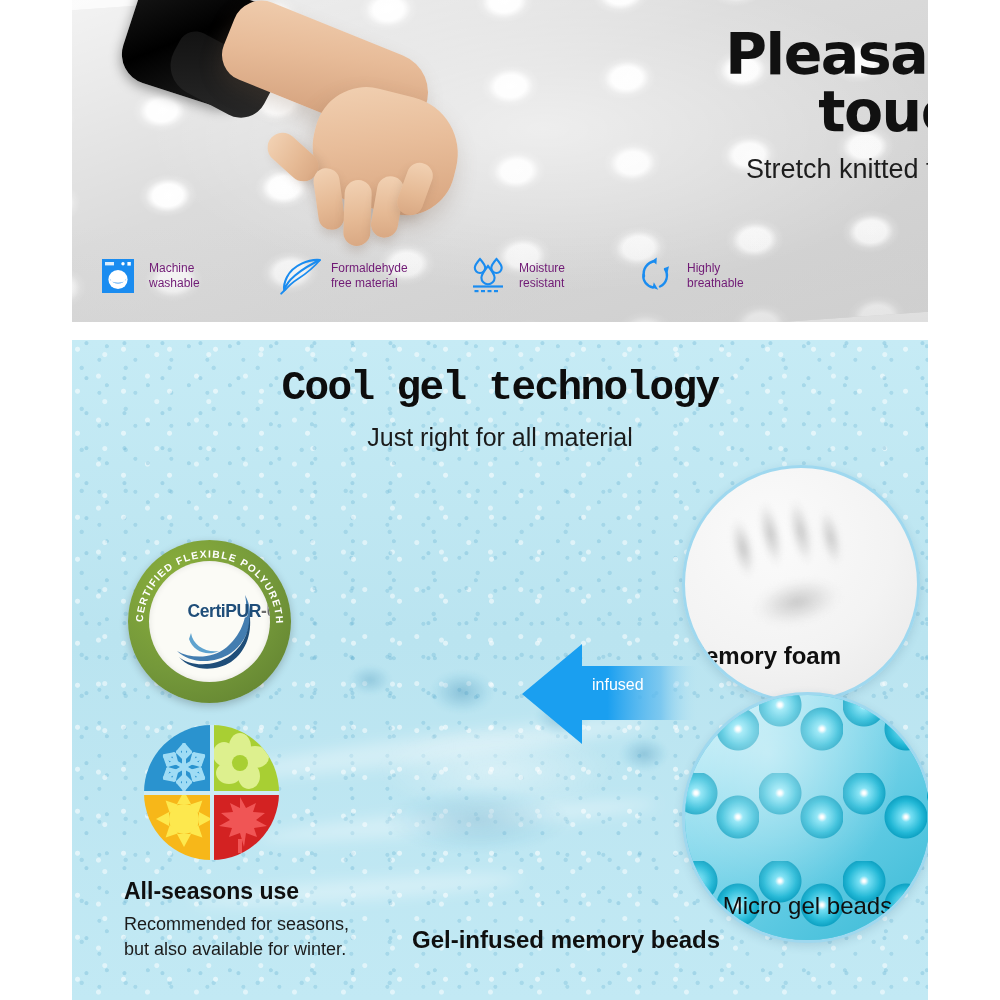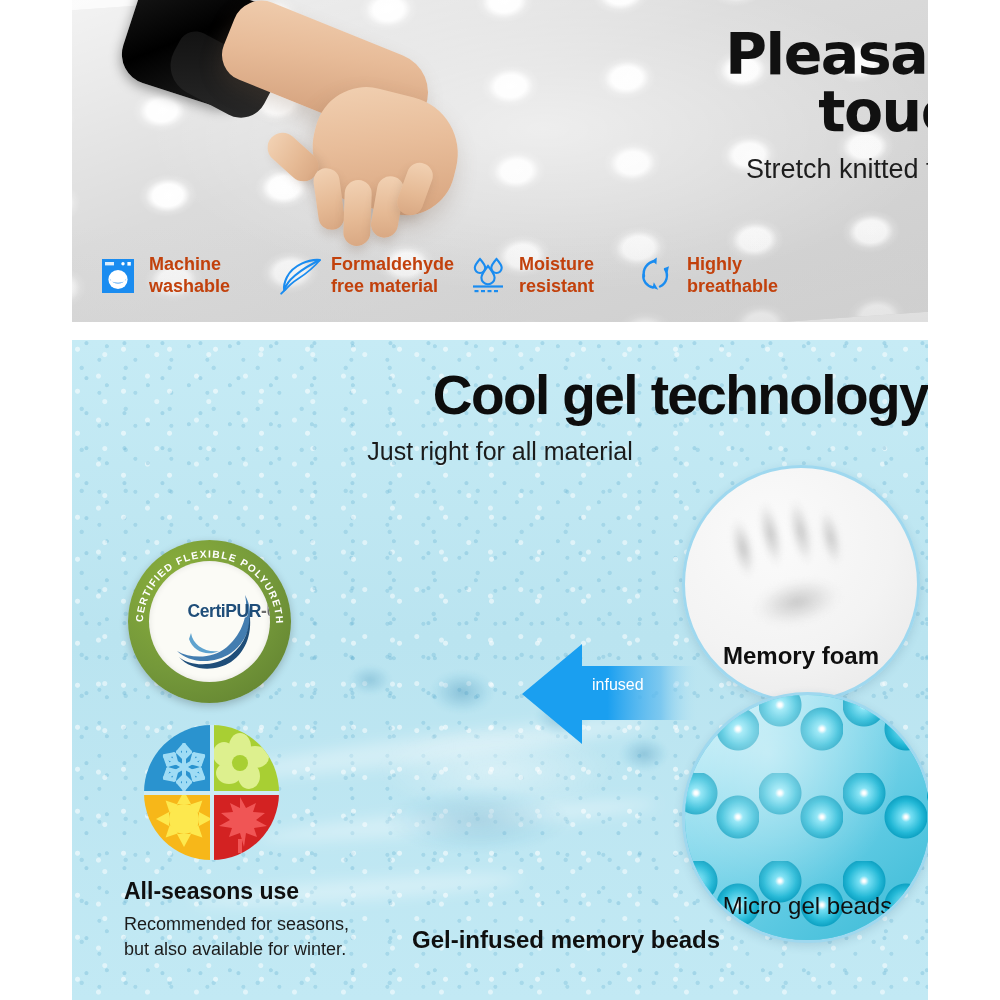--- a/index.html
+++ b/index.html
@@ -54,21 +54,21 @@
 
   #top-title{position:absolute;left:500px;top:26px;width:420px;text-align:right;}
   #top-title .h1{font-size:57px;font-weight:bold;color:#111;letter-spacing:-1.5px;line-height:1;
      font-family:"DejaVu Sans","Liberation Sans",sans-serif;}
   #top-title .h2{font-size:27px;color:#1d1d1d;margin-top:16px;line-height:1;}
 
   
   #features{position:absolute;left:95px;top:246px;width:840px;height:60px;
      display:flex;align-items:center;}
   .feat{display:flex;align-items:center;gap:8px;}
-  .feat-label{font-size:18px;line-height:1.22;color:#c2410c;font-weight:700;white-space:pre-line;}
+  .feat-label{font-size:12px;line-height:1.22;color:#701a75;font-weight:400;white-space:pre-line;}
   .fi{width:46px;height:46px;flex:0 0 46px;position:relative;}
 
   
   #bottom-panel{position:absolute;left:72px;top:340px;width:856px;height:660px;overflow:hidden;
      background:#bfe7f2;}
   .gelfoam{position:absolute;inset:0;
      background-color:#bde6f1;
      background-image:
        radial-gradient(circle at 12% 22%, rgba(255,255,255,.55) 0 2px, rgba(255,255,255,0) 3px),
        radial-gradient(circle at 38% 9%, rgba(90,170,205,.30) 0 1.6px, rgba(0,0,0,0) 2.4px),
@@ -87,22 +87,22 @@
        radial-gradient(ellipse 30px 21px at 108px 30px, rgba(60,140,180,.30) 0%, rgba(120,195,225,.10) 58%, rgba(0,0,0,0) 74%),
        radial-gradient(ellipse 120px 44px at 215px 170px, rgba(60,140,180,.26) 0%, rgba(120,195,225,.10) 60%, rgba(0,0,0,0) 78%),
        radial-gradient(ellipse 170px 60px at 235px 120px, rgba(255,255,255,.40) 0%, rgba(255,255,255,0) 72%);
      filter:blur(1.2px);}
   .wave{position:absolute;background:rgba(255,255,255,.34);filter:blur(7px);border-radius:50%;}
   .w1{left:150px;top:395px;width:430px;height:26px;transform:rotate(-7deg);}
   .w2{left:185px;top:470px;width:400px;height:22px;transform:rotate(-5deg);}
   .w3{left:120px;top:540px;width:330px;height:20px;transform:rotate(-4deg);}
 
   #bottom-title{position:absolute;left:0;top:28px;width:856px;text-align:center;}
-  #bottom-title .h1{font-size:55px;font-weight:bold;color:#0d0d0d;letter-spacing:-1.6px;line-height:1;
-     font-family:Liberation Sans, sans-serif;text-align:right;}
+  #bottom-title .h1{font-size:41px;font-weight:bold;color:#0d0d0d;letter-spacing:-1.6px;line-height:1;
+     font-family:Liberation Mono, monospace;}
   #bottom-title .h2{font-size:25px;color:#1b1b1b;margin-top:16px;line-height:1;}
 
   
   #certipur{position:absolute;left:56px;top:200px;width:163px;height:163px;}
   .cp-outer{position:absolute;inset:0;border-radius:50%;
      background:radial-gradient(circle at 34% 28%,#8cb13c 0%,#74983a 55%,#5d7d2e 100%);
      box-shadow:0 3px 9px rgba(0,0,0,.22);}
   .cp-inner{position:absolute;left:21px;top:21px;width:121px;height:121px;border-radius:50%;
      background:#fbfbf6;box-shadow:inset 0 0 6px rgba(0,0,0,.10);overflow:hidden;}
   .cp-swoosh{position:absolute;left:12px;top:26px;width:98px;height:88px;}
@@ -141,21 +141,21 @@
   #foam-circle{left:610px;top:125px;width:232px;height:232px;
      background:radial-gradient(circle at 38% 30%,#fbfbfb 0%,#f3f3f3 55%,#e6e6e6 100%);}
   .foam-hand{position:absolute;left:26px;top:18px;width:164px;height:152px;
      background:
        radial-gradient(ellipse 15px 40px at 36px 52px, rgba(160,160,160,.55) 0%, rgba(200,200,200,.12) 62%, rgba(0,0,0,0) 78%),
        radial-gradient(ellipse 15px 44px at 66px 44px, rgba(160,160,160,.55) 0%, rgba(200,200,200,.12) 62%, rgba(0,0,0,0) 78%),
        radial-gradient(ellipse 15px 44px at 96px 48px, rgba(160,160,160,.52) 0%, rgba(200,200,200,.12) 62%, rgba(0,0,0,0) 78%),
        radial-gradient(ellipse 14px 38px at 124px 60px, rgba(160,160,160,.5) 0%, rgba(200,200,200,.12) 62%, rgba(0,0,0,0) 78%),
        radial-gradient(ellipse 58px 30px at 78px 116px, rgba(150,150,150,.45) 0%, rgba(200,200,200,.12) 62%, rgba(0,0,0,0) 80%);
      filter:blur(2px);transform:rotate(-12deg);}
-  #foam-label{position:absolute;left:0;bottom:30px;width:100%;text-align:center;
+  #foam-label{position:absolute;left:0;bottom:30px;width:100%;text-align:left;
      font-size:24px;font-weight:bold;color:#0f0f0f;}
 
   #beads-circle{left:610px;top:352px;width:245px;height:245px;
      background:#7fd3e8;}
   .beads{position:absolute;inset:-10px;
      background-color:#58c6de;
      background-image:
        radial-gradient(circle at 21px 20px, #ffffff 0 1px, rgba(255,255,255,.85) 2px, rgba(120,225,245,.95) 5px, #23b8d6 16px, #0fa3c4 21px, rgba(0,0,0,0) 22px),
        radial-gradient(circle at 63px 44px, #ffffff 0 1px, rgba(255,255,255,.85) 2px, rgba(120,225,245,.95) 5px, #23b8d6 16px, #0fa3c4 21px, rgba(0,0,0,0) 22px),
        linear-gradient(140deg,#d8f4fb 0%,#8fdcee 30%,#5cc9e2 65%,#35b8d4 100%);

